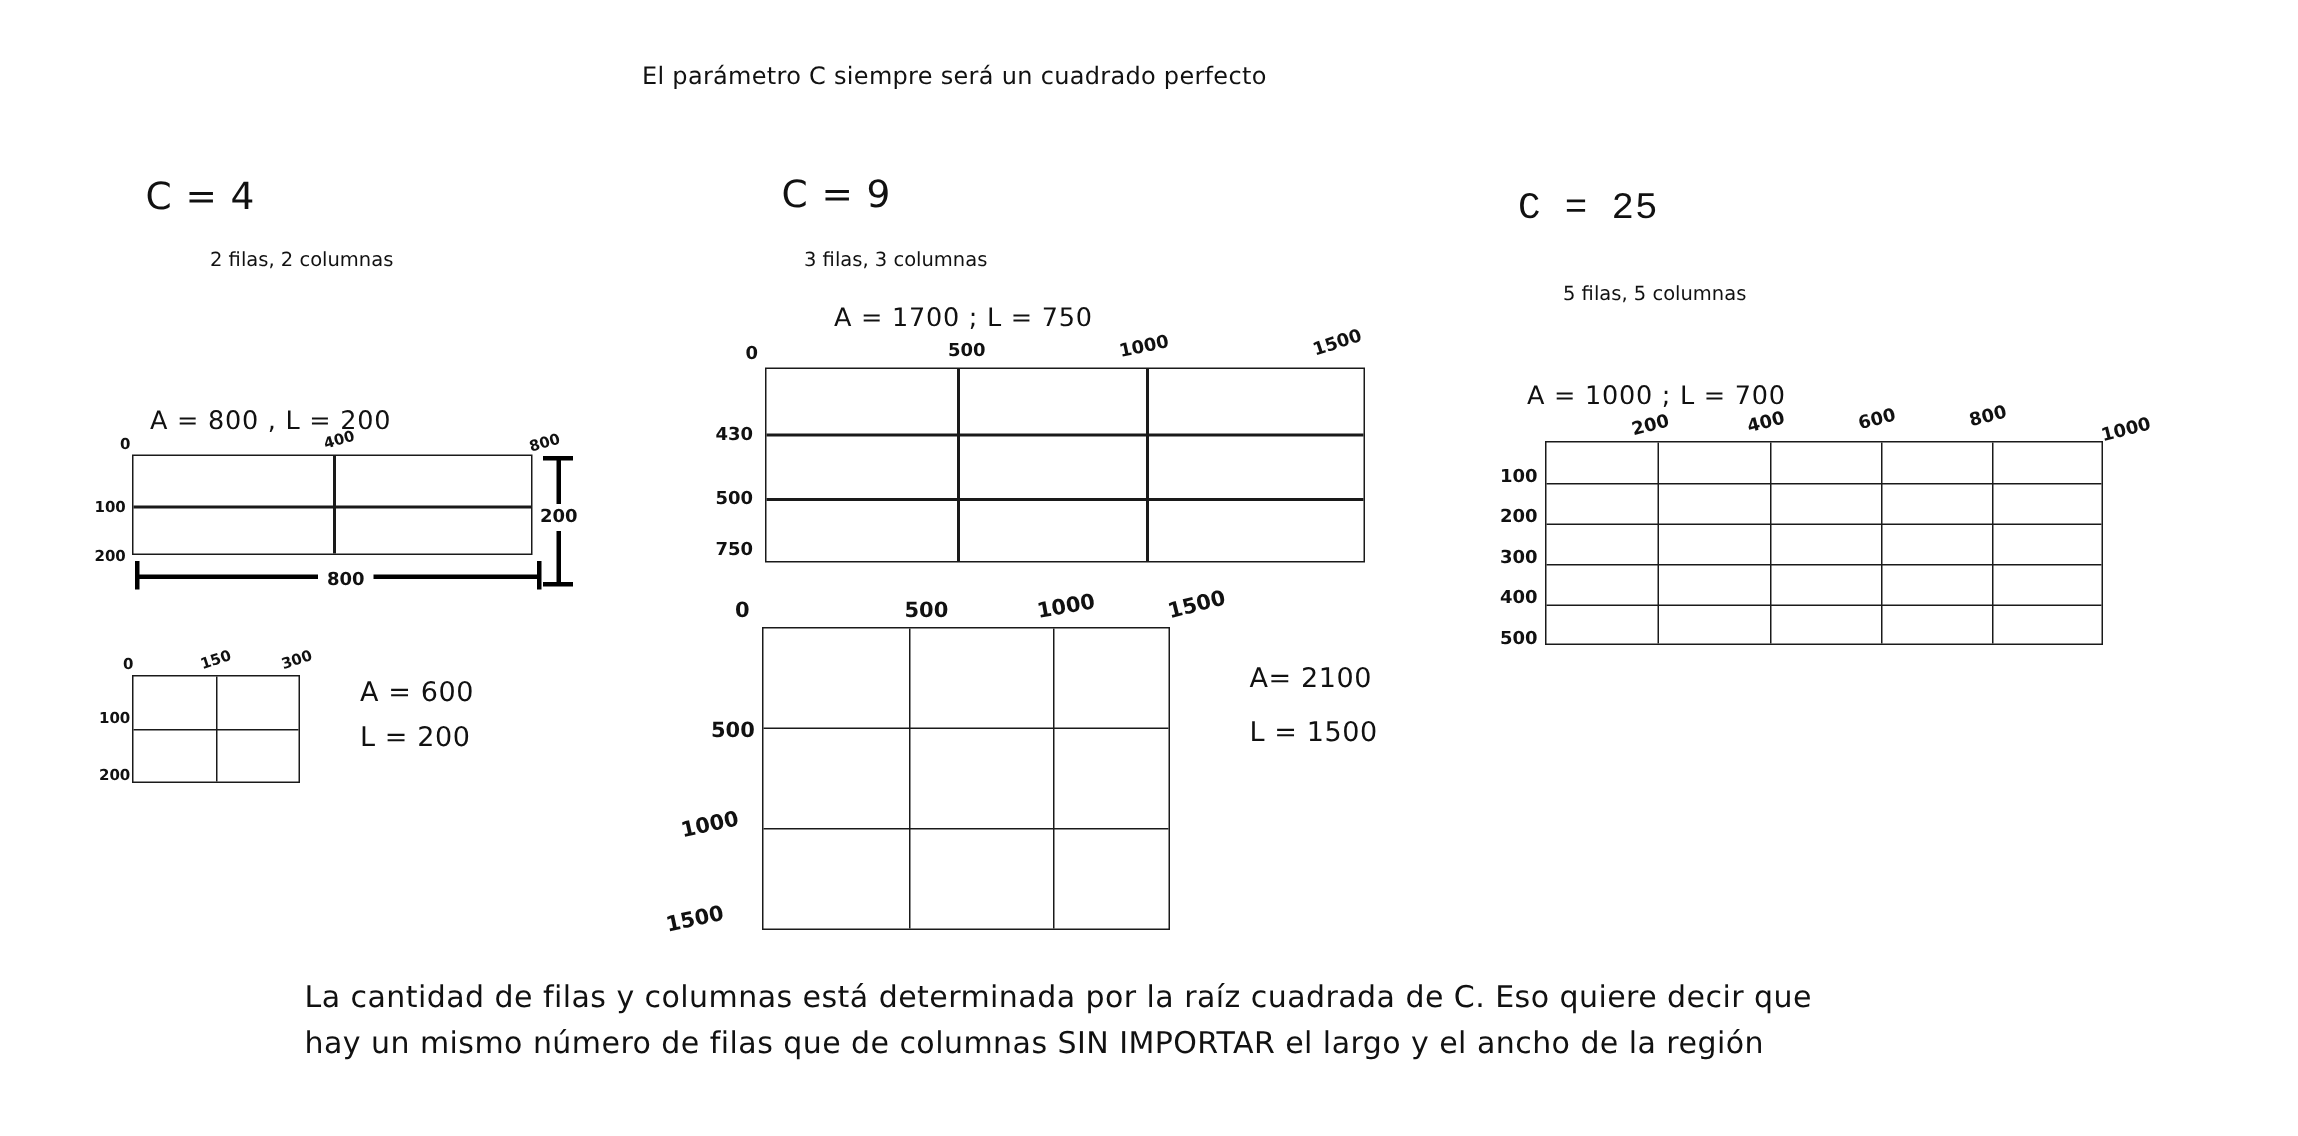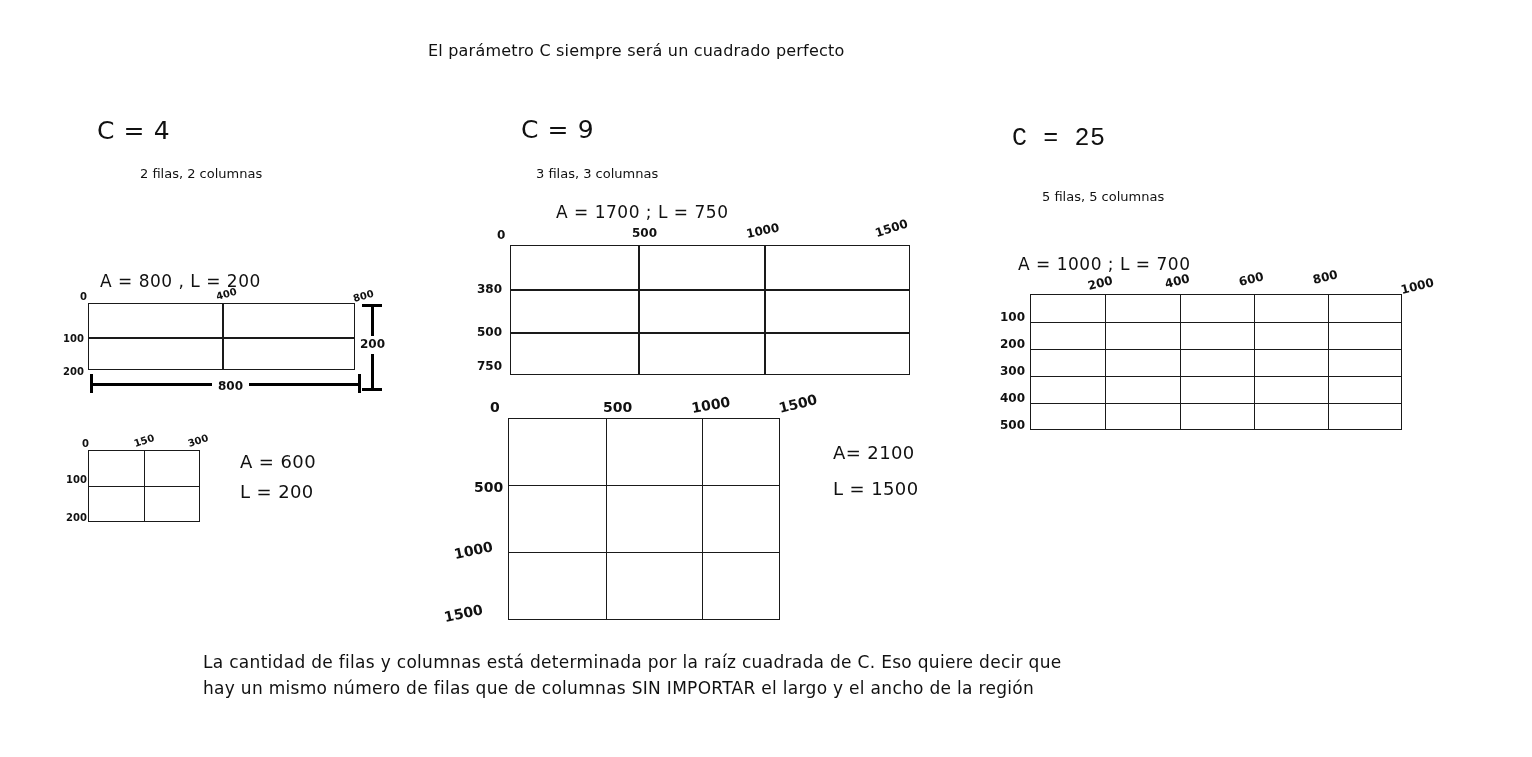--- a/index.html
+++ b/index.html
@@ -43,21 +43,21 @@
   }
   .tick-sm {
     font-size: 10px;
     font-weight: bold;
   }
   .big {
     font-size: 18px;
     letter-spacing: 0.4px;
   }
   .footer {
-    font-size: 17px;
+    font-size: 20px;
     letter-spacing: 0.3px;
     line-height: 1.55;
     white-space: pre-line;
   }
   .grid {
     position: absolute;
     box-sizing: border-box;
     border: 1.6px solid #1a1a1a;
   }
   .gl-v, .gl-h {
@@ -124,21 +124,21 @@
   <div class="grid" style="left:510px; top:245px; width:400px; height:130px;">
     <div class="gl-v" style="left:127px;"></div>
     <div class="gl-v" style="left:253px;"></div>
     <div class="gl-h" style="top:43px;"></div>
     <div class="gl-h" style="top:86px;"></div>
   </div>
   <div class="txt tick" style="left:497px; top:229px;">0</div>
   <div class="txt tick" style="left:632px; top:227px;">500</div>
   <div class="txt tick rot" style="left:748px; top:228px; transform:rotate(-12deg);">1000</div>
   <div class="txt tick rot" style="left:878px; top:227px; transform:rotate(-18deg);">1500</div>
-  <div class="txt tick" style="left:477px; top:283px;">380</div>
+  <div class="txt tick" style="left:477px; top:283px;">430</div>
   <div class="txt tick" style="left:477px; top:326px;">500</div>
   <div class="txt tick" style="left:477px; top:360px;">750</div>
 
   <div class="grid" style="left:508px; top:418px; width:272px; height:202px; border-width:1.3px;">
     <div class="gl-v" style="left:97px; width:1.3px;"></div>
     <div class="gl-v" style="left:193px; width:1.3px;"></div>
     <div class="gl-h" style="top:66px; height:1.3px;"></div>
     <div class="gl-h" style="top:133px; height:1.3px;"></div>
   </div>
   <div class="txt tick" style="left:490px; top:399px; font-size:14px;">0</div>

